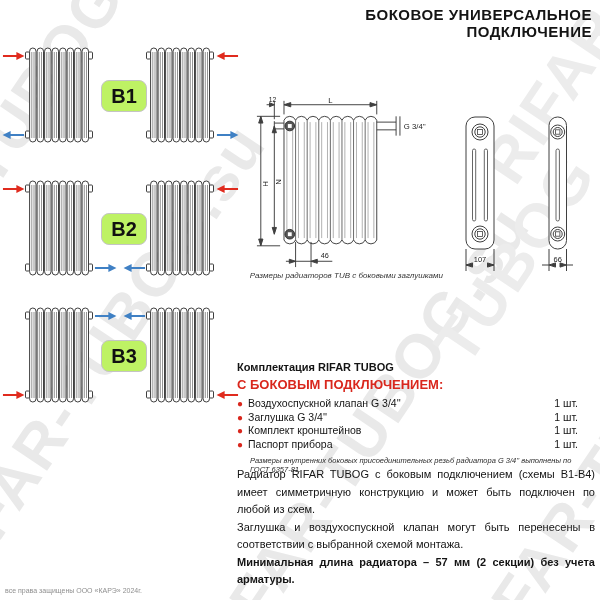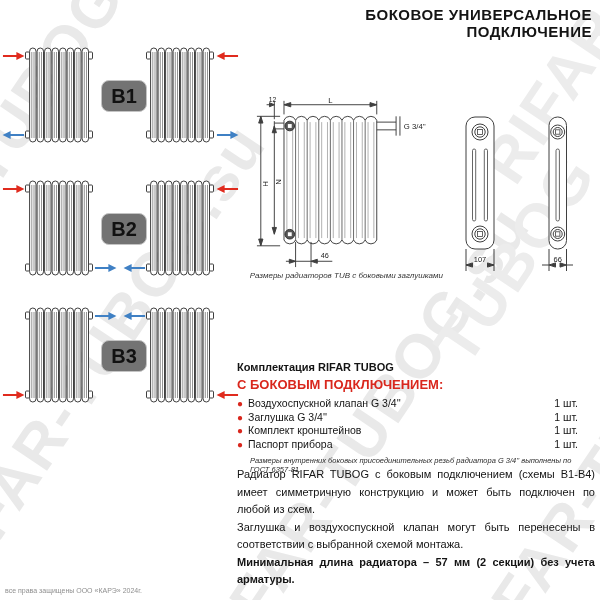--- a/index.html
+++ b/index.html
@@ -15,21 +15,21 @@
   .wm6{left:468px;top:156px;font-size:62px;transform:rotate(-56deg);color:#ececec;}
   .layer{position:absolute;inset:0;z-index:1;}
   
   .title{position:absolute;top:7px;right:8px;width:330px;text-align:right;
          font-size:15px;line-height:1.12;font-weight:bold;letter-spacing:.5px;color:#141414;}
   
   .scheme{position:absolute;left:0;width:240px;height:96px;}
   .s1{top:47px}.s2{top:180px}.s3{top:307px}.s4{top:440px}
   .rad{position:absolute;top:0;width:68px;height:96px;}
   .rad.l{left:25px}.rad.r{left:146px}
-  .badge{position:absolute;left:101px;top:33px;width:44px;height:30px;background:#737373;
+  .badge{position:absolute;left:101px;top:33px;width:44px;height:30px;background:#bef264;
          border:1px solid #c4c4c4;border-radius:8px;display:flex;align-items:center;justify-content:center;
          font-size:20px;font-weight:bold;color:#111;}
   .arrow{position:absolute;width:23px;height:10px;}
   .arrow.red{color:#e02b1e}.arrow.blue{color:#3f80c4}
   .arrow.left{transform:scaleX(-1);}
   .a-out-l{left:2px}.a-out-r{left:216px}.a-in-l{left:94px}.a-in-r{left:123px}
   .a-top{top:4px}.a-bot{top:83px}
   
   .dimfig{position:absolute;left:250px;top:97px;width:182px;height:172px;}
   .dimcaption{position:absolute;left:243px;top:271px;width:200px;text-align:right;

